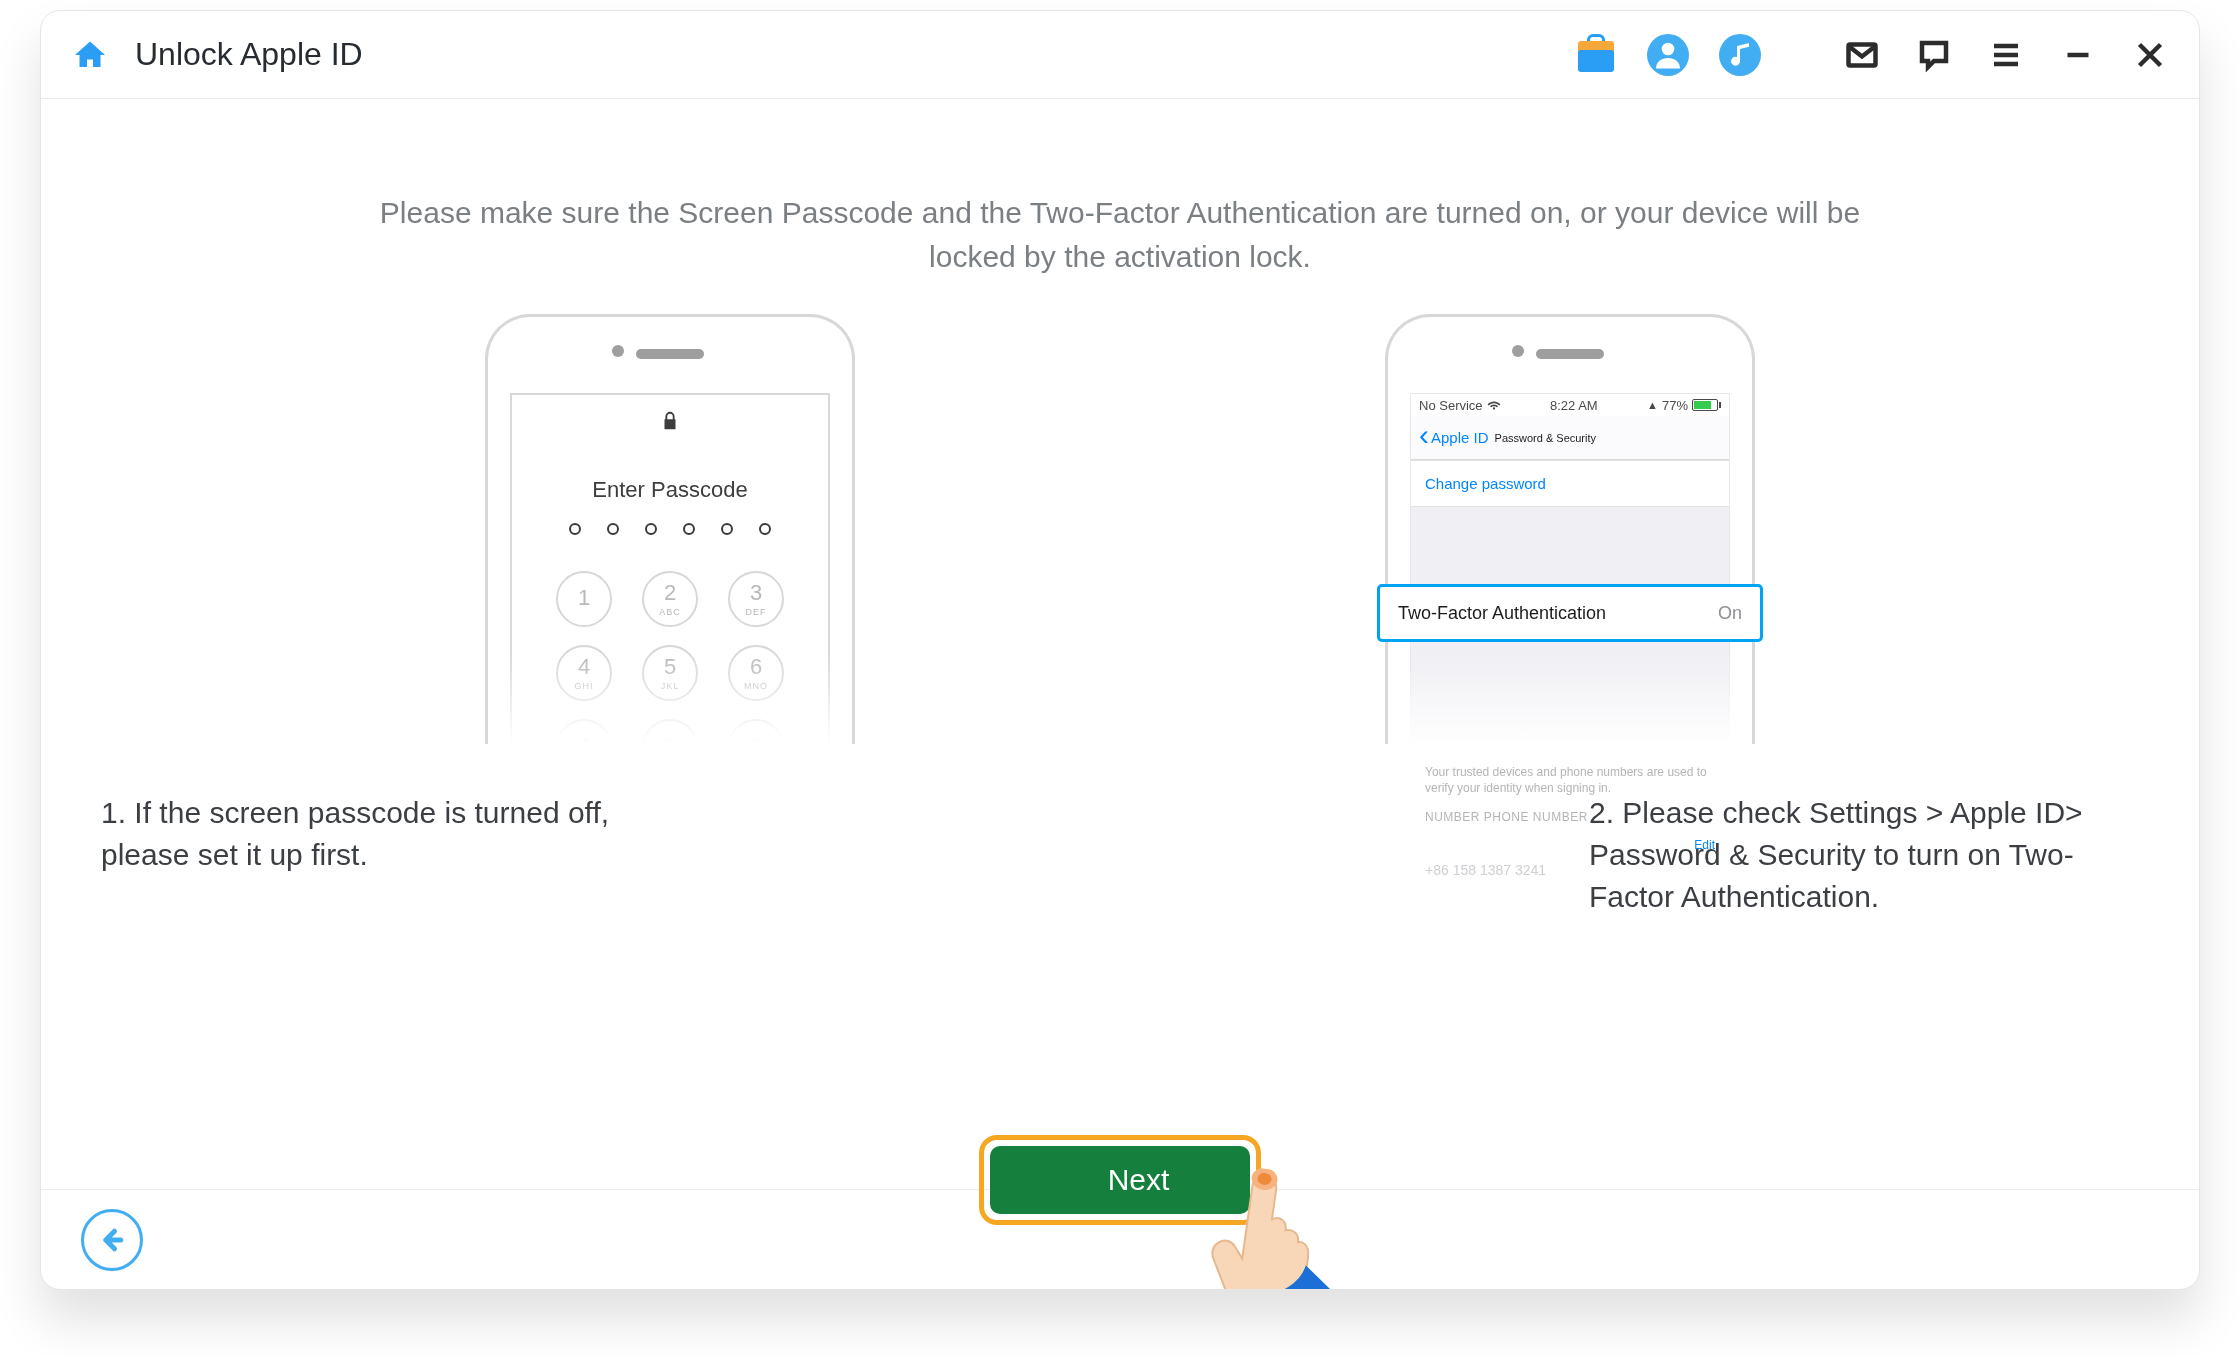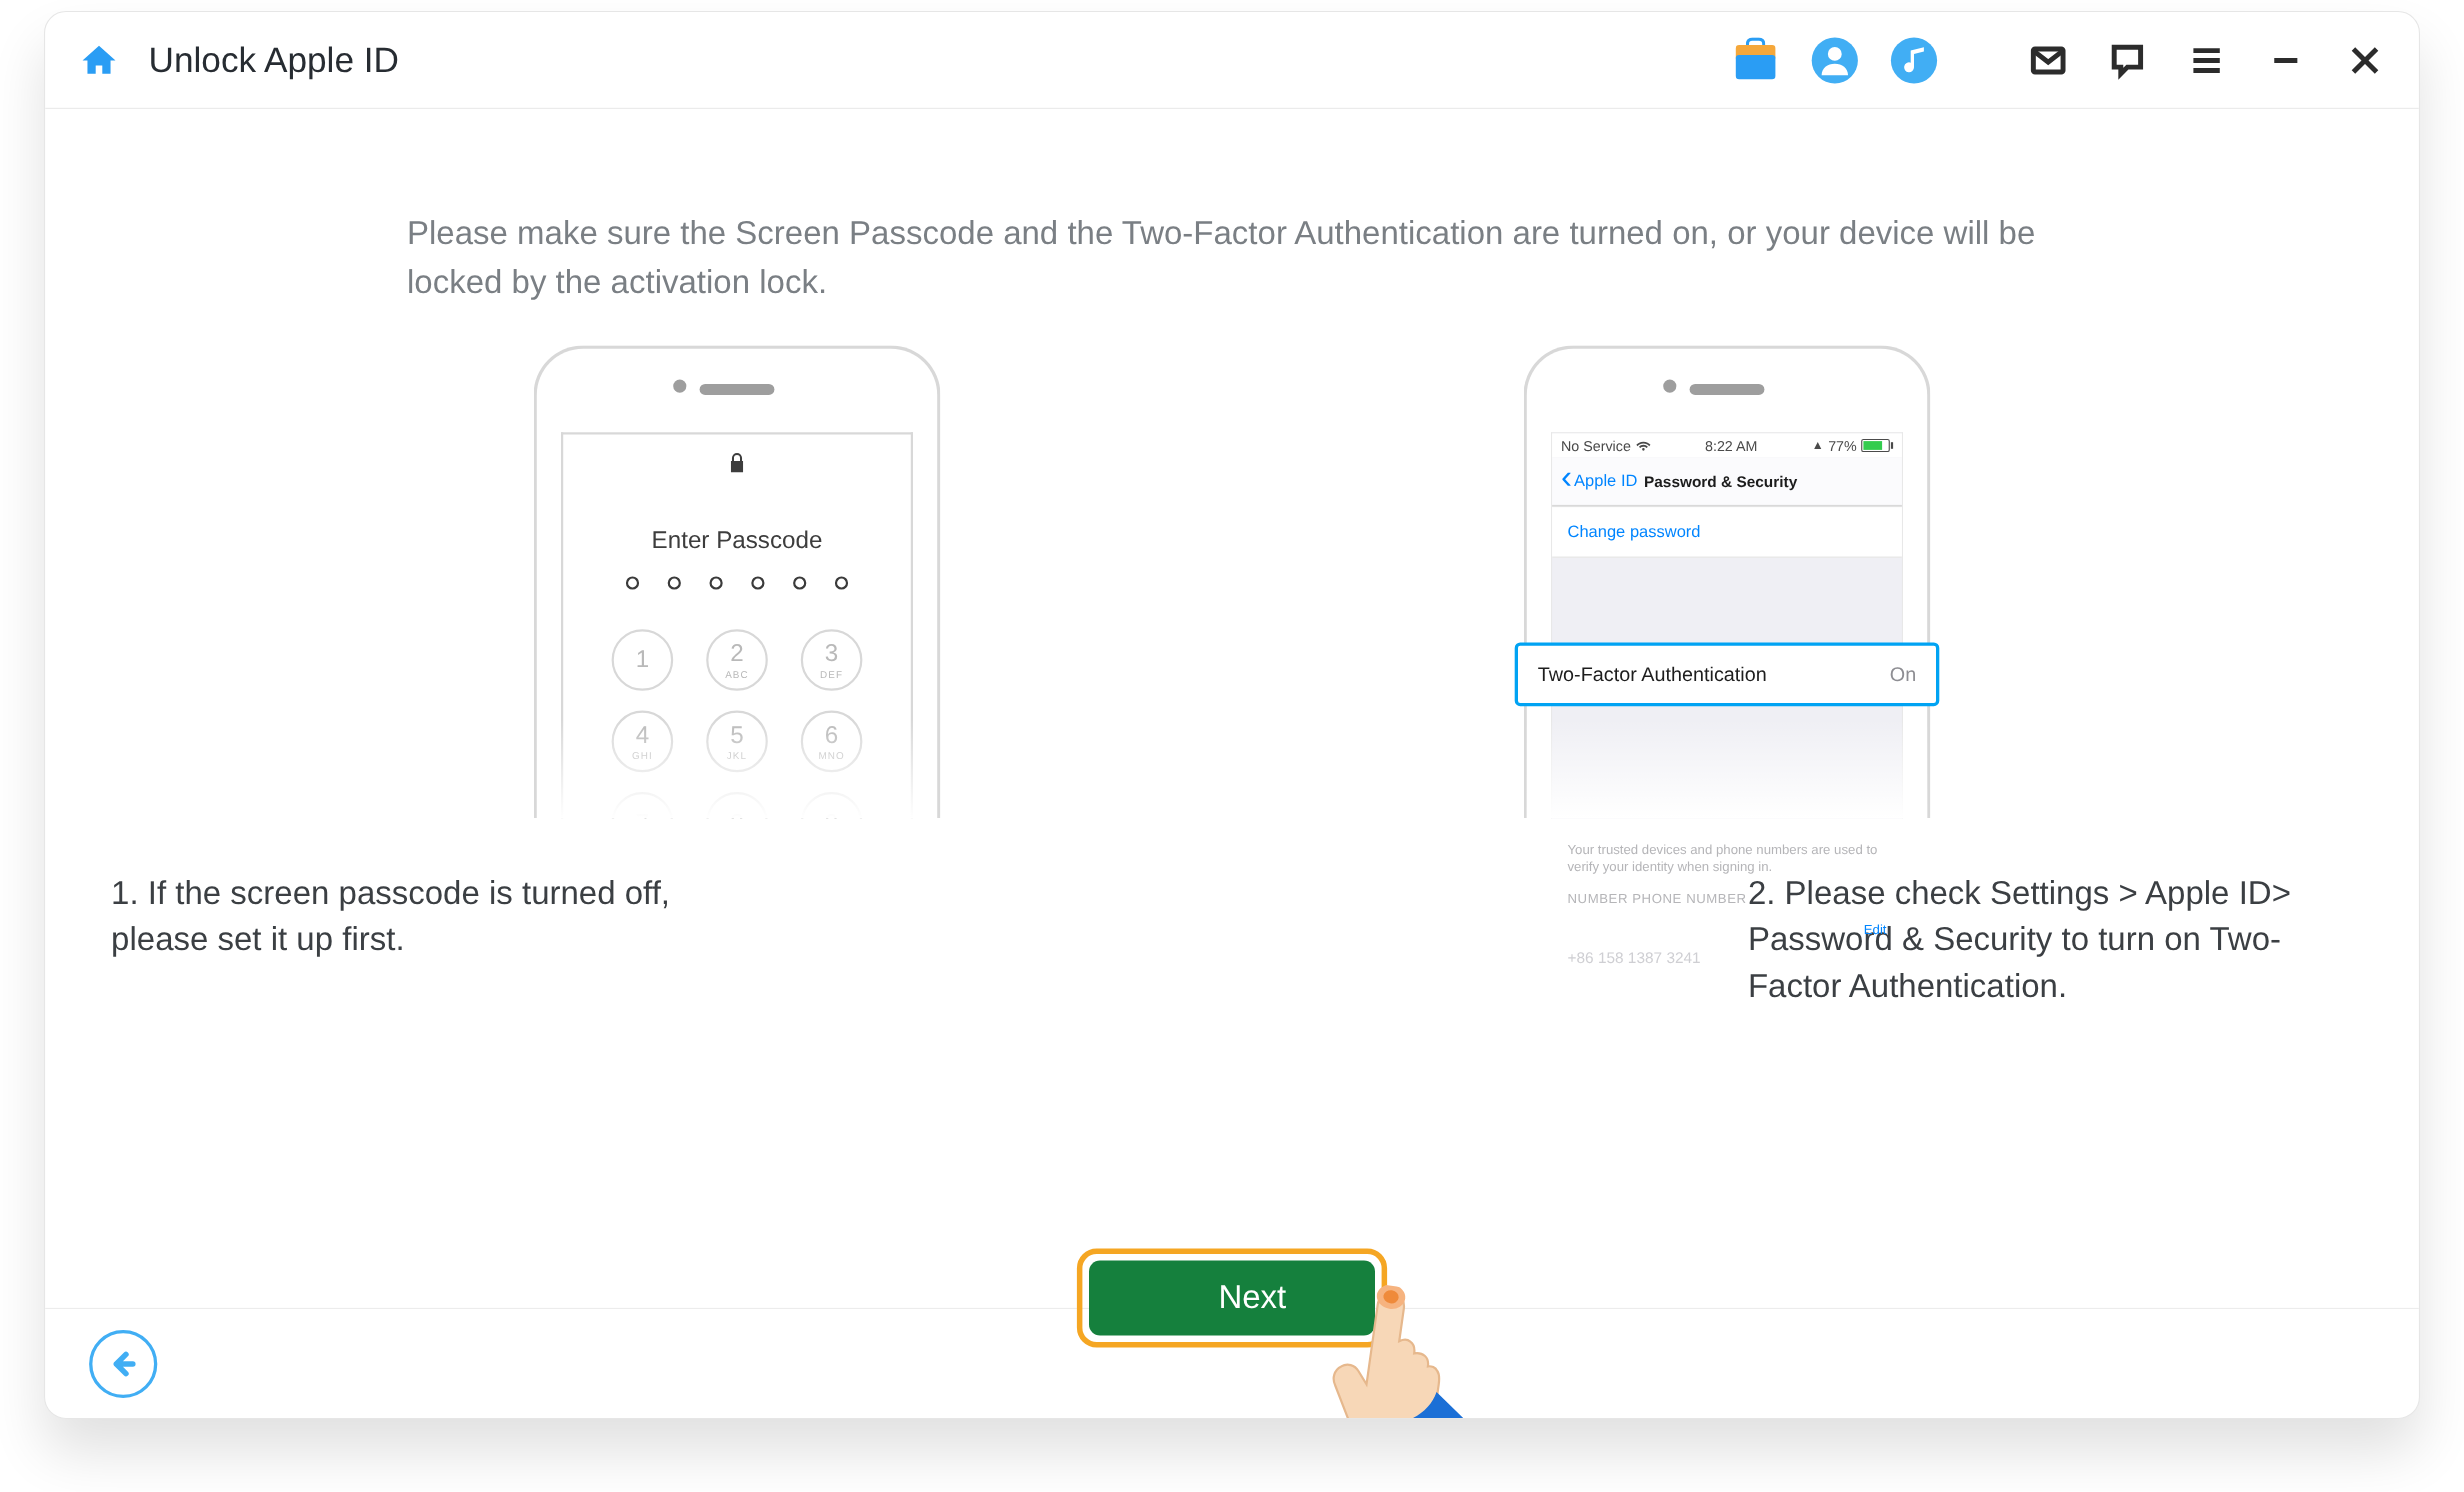--- a/index.html
+++ b/index.html
@@ -48,21 +48,21 @@
   .tb-stroke svg{fill:none;stroke:#2c2c2c;stroke-width:3;}
   .toolbox{position:relative;width:42px;height:42px;}
   .toolbox .base{position:absolute;left:3px;top:16px;width:36px;height:22px;background:var(--blue);border-radius:3px;}
   .toolbox .lid{position:absolute;left:3px;top:7px;width:36px;height:12px;background:#f5a73a;border-radius:3px 3px 0 0;}
   .toolbox .handle{position:absolute;left:12px;top:0px;width:18px;height:10px;border:3px solid var(--blue);border-bottom:none;border-radius:6px 6px 0 0;}
   .round-blue{width:42px;height:42px;border-radius:50%;background:var(--blue2);display:flex;align-items:center;justify-content:center;}
   .round-blue svg{fill:#fff;}
   
   .content{flex:1;position:relative;padding:70px 60px 0;}
   .headline{font-size:50px;font-weight:500;text-align:center;color:#232323;}
-  .subhead{font-size:30px;color:#7a7f84;text-align:left;max-width:1500px;margin:22px auto 0;line-height:1.45;}
+  .subhead{font-size:30px;color:#7a7f84;text-align:center;max-width:1500px;margin:22px auto 0;line-height:1.45;}
   .phones{display:flex;justify-content:center;gap:450px;margin-top:36px;}
   .phone-col{width:450px;display:flex;flex-direction:column;align-items:center;}
   .phone{
     width:370px;height:430px;border:3px solid var(--lightgray);border-bottom:none;border-radius:45px 45px 0 0;position:relative;overflow:hidden;background:#fff;
   }
   .phone::after{
     content:"";position:absolute;left:0;right:0;bottom:0;height:90px;background:linear-gradient(rgba(255,255,255,0),#fff);
   }
   .earpiece{position:absolute;top:32px;left:50%;transform:translateX(-50%);width:68px;height:10px;background:#9e9e9e;border-radius:6px;}
   .camdot{position:absolute;top:28px;left:124px;width:12px;height:12px;background:#9e9e9e;border-radius:50%;}
@@ -83,21 +83,21 @@
   .statusbar{height:22px;background:#fff;display:flex;align-items:center;justify-content:space-between;padding:0 8px;font-size:13px;color:#4a4a4a;}
   .status-left,.status-right{display:flex;align-items:center;gap:4px;}
   .wifi{width:14px;height:14px;}
   .battery{display:inline-flex;align-items:center;}
   .bat-body{width:26px;height:12px;border:1.5px solid #4a4a4a;border-radius:2px;position:relative;}
   .bat-body::after{content:"";position:absolute;left:1px;top:1px;bottom:1px;width:70%;background:#33cc4e;}
   .bat-cap{width:2px;height:6px;background:#4a4a4a;margin-left:1px;}
   .navbar{height:44px;background:#fbfbfd;border-bottom:1px solid #d9d9d9;display:flex;align-items:center;padding:0 8px;text-align:center;}
   .navback{color:#0085ff;font-size:15px;display:flex;align-items:center;}
   .navback::before{content:"\2039";font-size:30px;line-height:0;margin-right:2px;margin-top:-5px;}
-  .navtitle{font-weight:700;font-size:14px;margin-left:6px;color:#1c1c1c;}
+  .navtitle{font-weight:400;font-size:11px;margin-left:6px;color:#1c1c1c;}
   .cell{background:#fff;border-top:1px solid #e2e2e2;border-bottom:1px solid #e2e2e2;padding:14px 14px;font-size:15px;}
   .cell.link{color:#0085ff;}
   .cell.gap-before{}
   .tfa-callout{
     position:absolute;left:-34px;right:-34px;top:190px;height:58px;background:#fff;border:3px solid #00a3f3;border-radius:5px;
     display:flex;align-items:center;justify-content:space-between;padding:0 18px;font-size:18px;color:#1d1d1d;z-index:5;
   }
   .desc-area{margin-top:258px;padding:0 14px;}
   .desc-small{font-size:12px;color:#b5b5b8;line-height:1.3;}
   .trusted-row{display:flex;justify-content:space-between;margin-top:14px;font-size:12px;}

